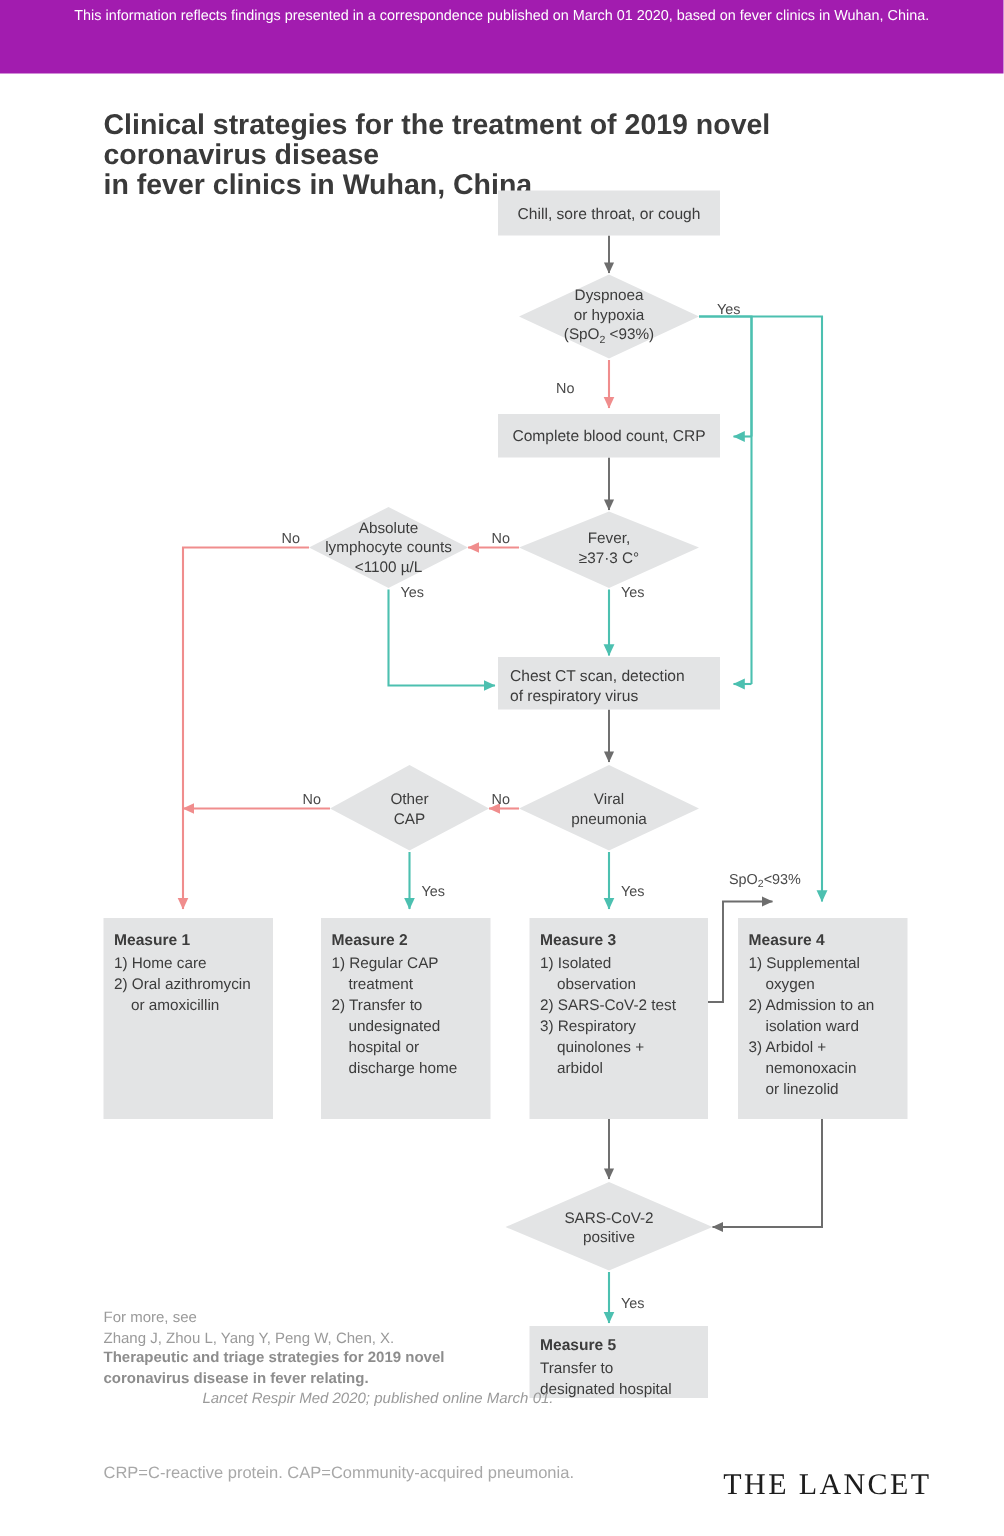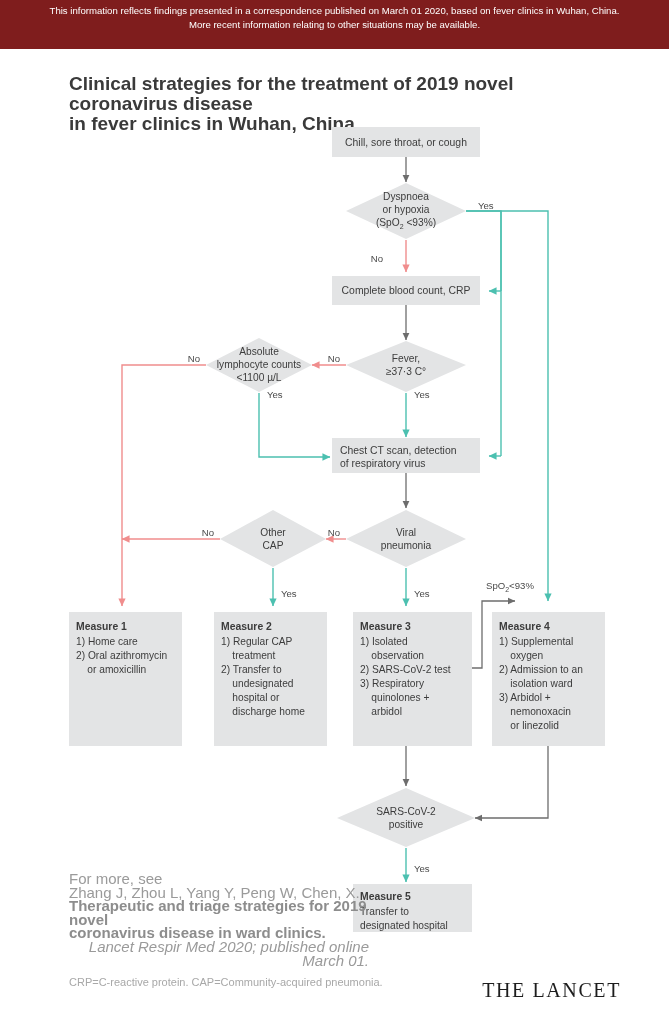--- a/index.html
+++ b/index.html
@@ -7,21 +7,21 @@
   body{
     width:669px;height:1024px;
     background:#ffffff;
     font-family:"Liberation Sans", sans-serif;
     color:#3c3c3c;
     overflow:hidden;
     position:relative;
   }
   #banner{
     position:absolute;left:0;top:0;width:669px;height:49px;
-    background:#7f1d1d;
+    background:#a21caf;
     color:#ffffff;
     text-align:center;
     font-size:9.6px;
     line-height:13.6px;
     padding-top:4px;
     box-sizing:border-box;
   }
   #banner div{white-space:nowrap;}
   #title{
     position:absolute;left:69px;top:74px;width:540px;
@@ -36,40 +36,39 @@
   .difftext{font-size:10.2px;}
   .lbl{font-size:9.6px;fill:#4a4a4a;}
   .mhead{font-size:10.4px;font-weight:bold;}
   .mline{font-size:10.2px;}
   .sub{font-size:7px;}
   .ln-red{stroke:#f08d8d;stroke-width:1.4;fill:none;}
   .ln-teal{stroke:#4cc0b0;stroke-width:1.4;fill:none;}
   .ln-gray{stroke:#6d6d6d;stroke-width:1.3;fill:none;}
   #footer-cite{
     position:absolute;left:69px;top:872px;width:300px;
-    font-size:15px;line-height:13.6px;color:#9a9a9a;
+    font-size:10px;line-height:13.6px;color:#9a9a9a;
   }
   #footer-cite .bold{font-weight:bold;color:#8d8d8d;}
   #footer-cite .ital{font-style:italic;text-align:right;}
   #legend{
     position:absolute;left:69px;top:976px;width:380px;
     font-size:11px;line-height:13.5px;color:#a8a8a8;
   }
   #lancet-logo{
     position:absolute;right:48px;top:979px;
     font-family:"Liberation Serif", serif;
     font-size:20px;letter-spacing:1.6px;color:#1d1d1d;
   }
 </style>
 </head>
 <body>
 
 <div id="banner">
   <div>This information reflects findings presented in a correspondence published on March 01 2020, based on fever clinics in Wuhan, China.</div>
-  <div>More recent information relating to other situations may be available.</div>
 </div>
 
 <div id="title">
   <span>Clinical strategies for the treatment of 2019 novel coronavirus disease</span>
   <span>in fever clinics in Wuhan, China</span>
 </div>
 
 <svg id="flow" viewBox="0 0 669 1024">
   <defs>
     <marker id="ar-red" markerWidth="7" markerHeight="7" refX="5.4" refY="3" orient="auto">
@@ -235,21 +234,21 @@
     <text class="t mhead" x="360" y="900">Measure 5</text>
     <text class="t mline" x="360" y="915">Transfer to</text>
     <text class="t mline" x="360" y="929">designated hospital</text>
   </g>
 </svg>
 
 <div id="footer-cite">
   <div>For more, see</div>
   <div>Zhang J, Zhou L, Yang Y, Peng W, Chen, X.</div>
   <div class="bold">Therapeutic and triage strategies for 2019 novel</div>
-  <div class="bold">coronavirus disease in ward clinics.</div>
+  <div class="bold">coronavirus disease in fever relating.</div>
   <div class="ital">Lancet Respir Med 2020; published online March 01.</div>
 </div>
 
 <div id="legend">
   <div>CRP=C-reactive protein. CAP=Community-acquired pneumonia.</div>
 </div>
 
 <div id="lancet-logo">THE LANCET</div>
 
 </body></html>

